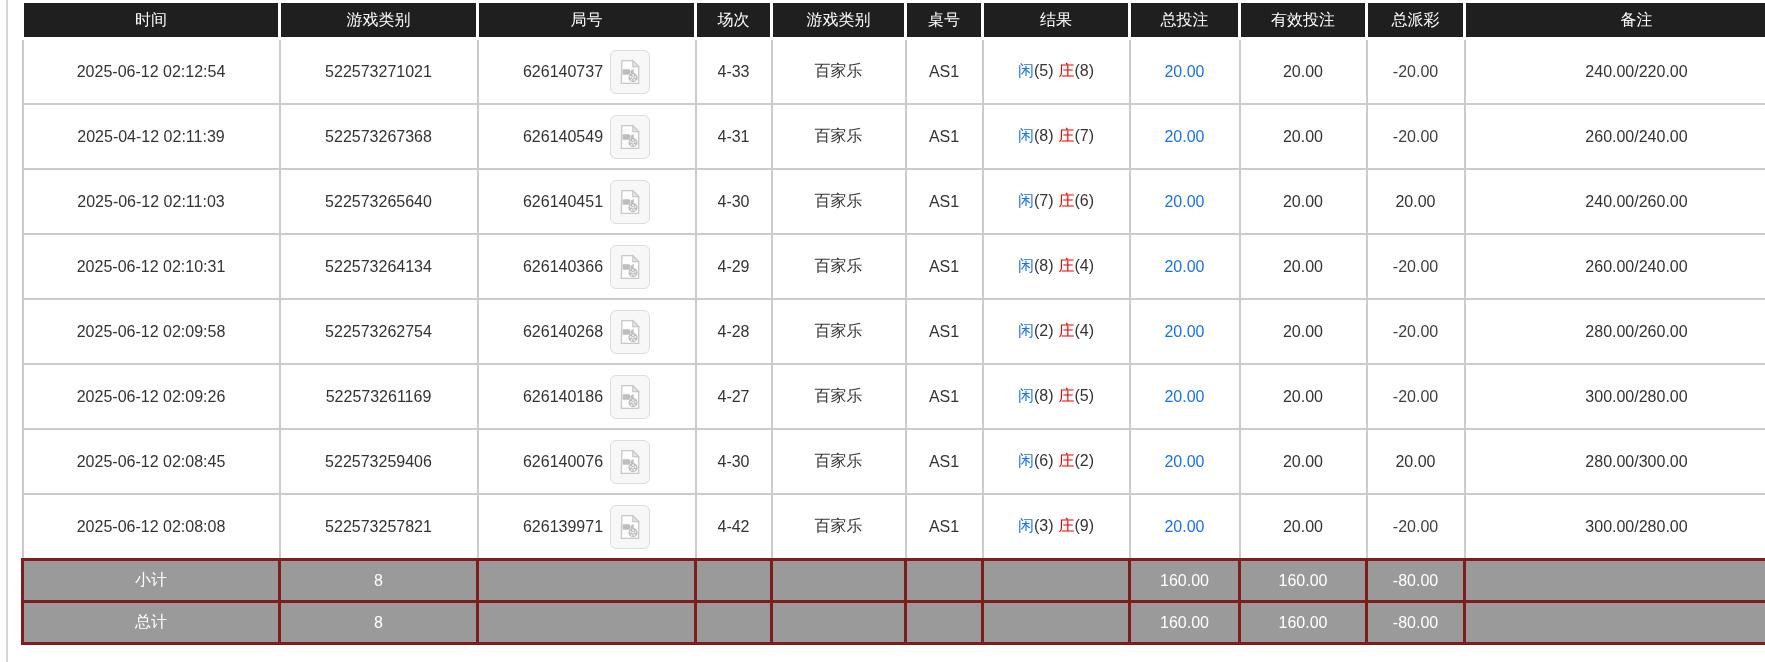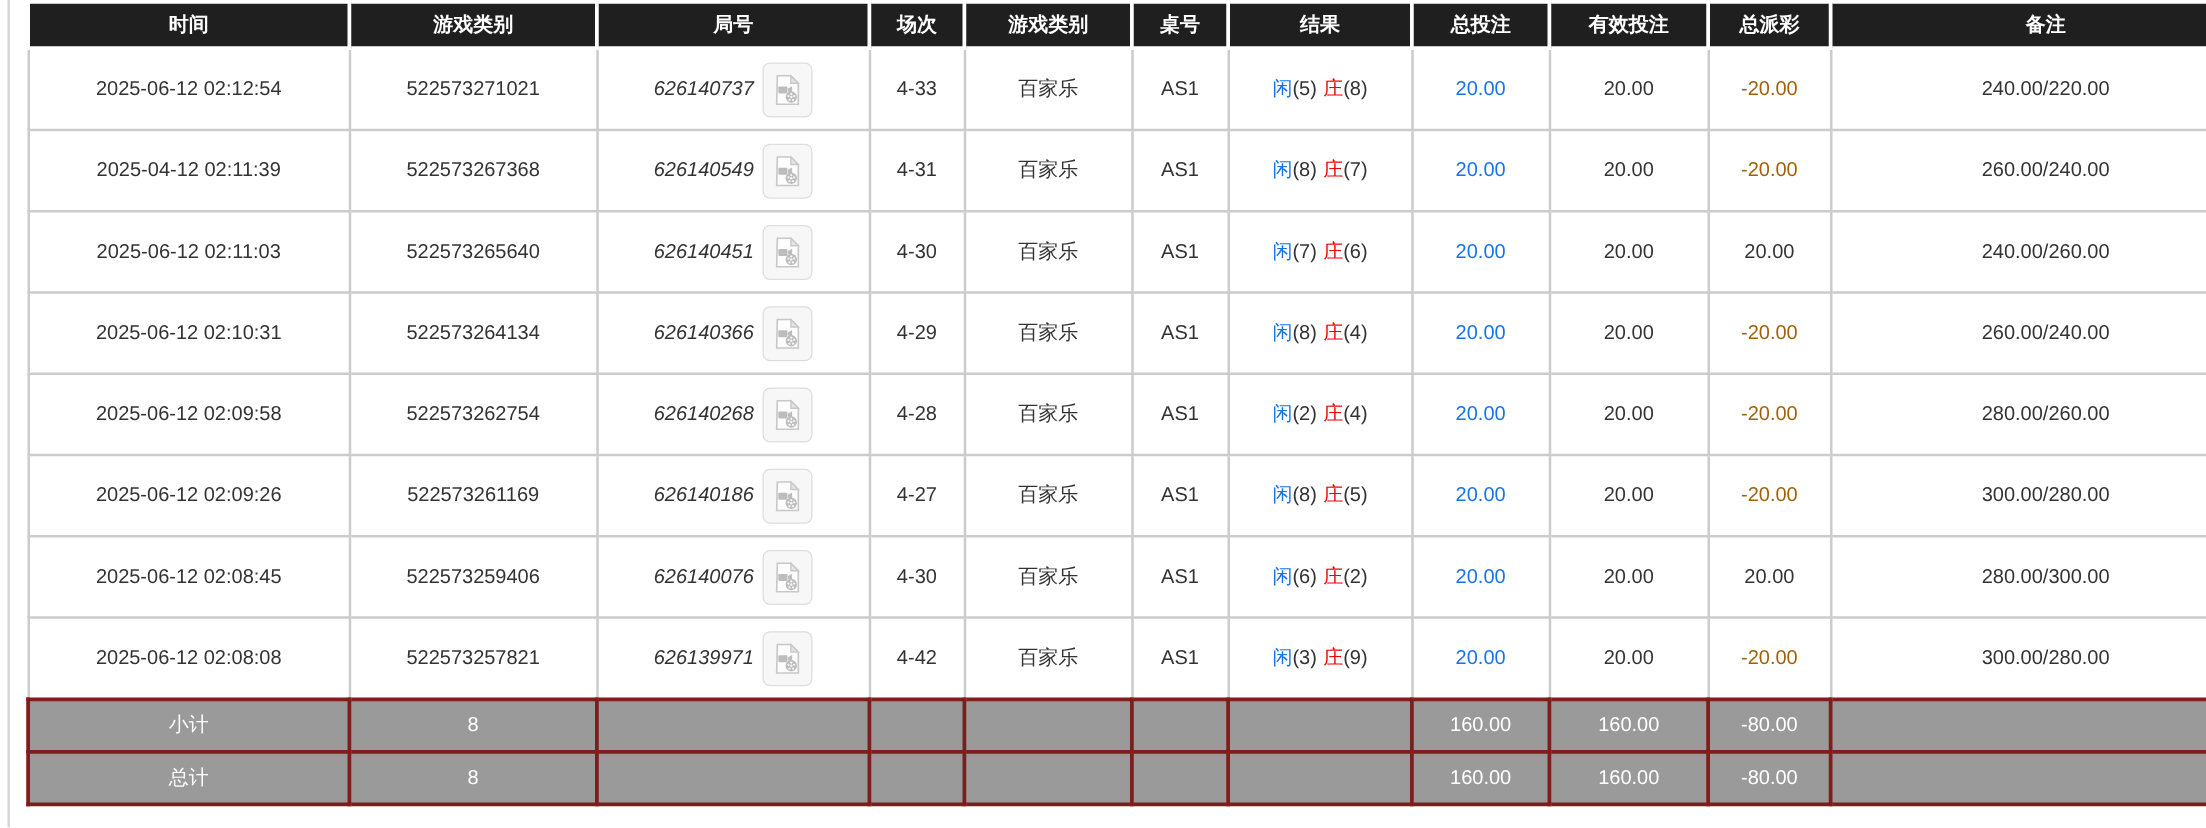--- a/index.html
+++ b/index.html
@@ -32,21 +32,21 @@
     width: 1786px;
     border-collapse: collapse;
     table-layout: fixed;
     font-size: 16px;
     color: #333333;
     text-align: center;
   }
   table.bet-table thead th {
     background: #1f1f1f;
     color: #ffffff;
-    font-weight: bold;
+    font-weight: normal;
     font-size: 16px;
     border: 3px solid #ffffff;
     height: 34px;
     padding: 0;
     text-align: center;
   }
   table.bet-table tbody td {
     background: #ffffff;
     border: 2px solid #cccccc;
     height: 63px;
@@ -56,27 +56,26 @@
   table.bet-table tfoot td {
     background: #9a9a9a;
     color: #ffffff;
     border: 3px solid #7f1d1d;
     height: 39px;
     padding: 0;
     vertical-align: middle;
   }
   .blue { color: #1873e8; }
   .red  { color: #ee0000; }
-  .neg  { color: #a16207; }
+  .neg  { color: #404040; }
   .total-bet-link { color: #1873e8; cursor: pointer; }
   .round-wrap {
     display: inline-flex;
     align-items: center;
     gap: 7px;
-    font-style: italic;
   }
   .video-btn {
     display: inline-flex;
     align-items: center;
     justify-content: center;
     width: 40px;
     height: 44px;
     background: #f7f7f7;
     border: 1px solid #dddddd;
     border-radius: 6px;

